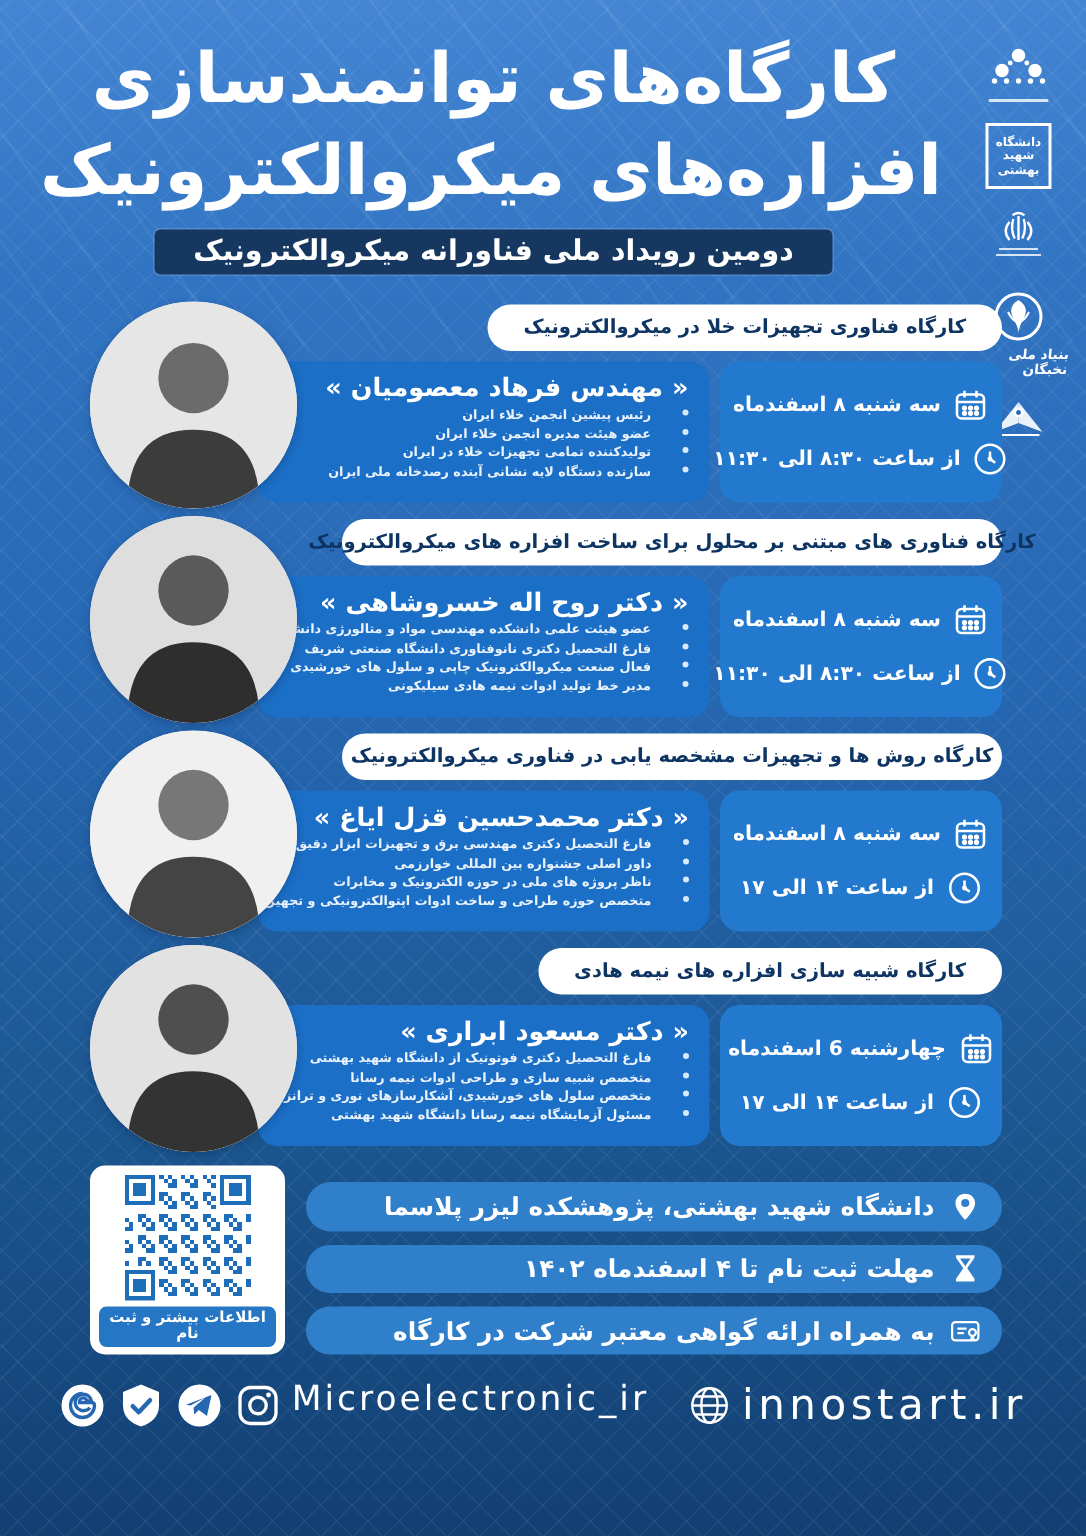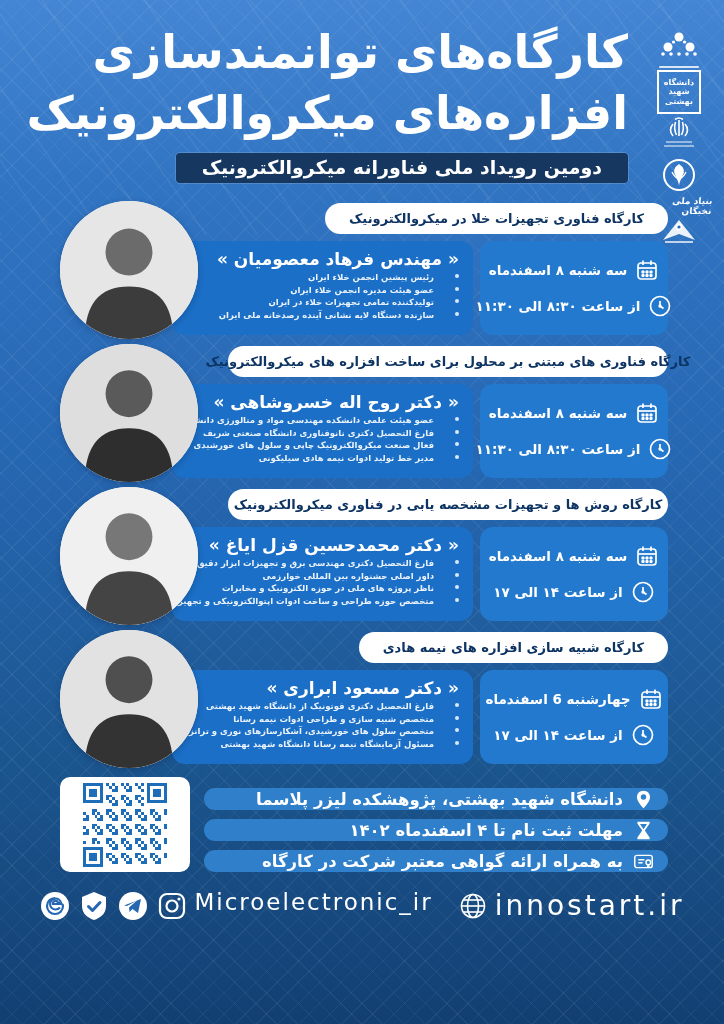--- a/index.html
+++ b/index.html
@@ -17,32 +17,32 @@
       repeating-linear-gradient(45deg, rgba(255,255,255,.055) 0 1px, transparent 1px 15px),
       repeating-linear-gradient(-45deg, rgba(255,255,255,.055) 0 1px, transparent 1px 15px);
   }
   .poster::after{
     content:""; position:absolute; left:0; top:0; right:0; height:235px; z-index:0; pointer-events:none;
     background:repeating-linear-gradient(55deg, rgba(255,255,255,.05) 0 2px, transparent 2px 42px);
   }
   .poster > *{ position:relative; z-index:1; }
 
   
-  .header{ padding:22px 96px 0 30px; text-align:right; color:#fff; }
+  .header{ padding:22px 96px 0 30px; text-align:center; color:#fff; }
   .title-line{ font-weight:bold; font-size:46px; line-height:1.32; letter-spacing:0; direction:rtl; white-space:nowrap; }
   .subtitle-bar{
     direction:rtl; display:inline-block; margin-top:10px; padding:3px 26px 5px;
     background:#16375f; border-radius:4px; font-weight:bold; font-size:19px; color:#fff;
     box-shadow:0 0 0 1px rgba(255,255,255,.15);
   }
 
   
   .logo-col{
     position:absolute; top:30px; right:12px; width:66px;
-    display:flex; flex-direction:column; align-items:center; gap:2px; color:#fff;
+    display:flex; flex-direction:column; align-items:center; gap:14px; color:#fff;
   }
   .logo-box{ display:flex; flex-direction:column; align-items:center; gap:2px; }
   .cap-line{ width:40px; height:2px; border-radius:1px; background:rgba(255,255,255,.8); }
   .sbu-frame{
     width:44px; height:44px; border:2px solid #fff; display:flex; align-items:center; justify-content:center;
     padding:2px; text-align:center;
   }
   .sbu-frame span{ font-size:8px; font-weight:bold; line-height:1.15; direction:rtl; color:#fff; }
   .elites-caption{ font-size:9px; font-weight:bold; direction:rtl; color:#fff; transform:skewX(-6deg); }
 
@@ -614,20 +614,21 @@
             <rect x="0.5" y="0.5" width="6" height="6"></rect>
             <rect x="22.5" y="0.5" width="6" height="6"></rect>
             <rect x="0.5" y="22.5" width="6" height="6"></rect>
           </g>
         <g fill="#1d6db8">
             <rect x="2" y="2" width="3" height="3"></rect>
             <rect x="24" y="2" width="3" height="3"></rect>
             <rect x="2" y="24" width="3" height="3"></rect>
           </g>
       </svg>
+      <div class="qr-caption">اطلاعات بیشتر و ثبت نام</div>
     </div>
     <div class="info-rows">
       <div class="info-row">
         <svg viewBox="0 0 24 24" fill="#fff">
             <path d="M12 2 C7.6 2 4.5 5.2 4.5 9.3 C4.5 14.5 12 22 12 22 C12 22 19.5 14.5 19.5 9.3 C19.5 5.2 16.4 2 12 2 Z M12 12.2 a3.1 3.1 0 1 1 0 -6.2 a3.1 3.1 0 0 1 0 6.2 Z"></path>
           </svg>
         <span class="txt">دانشگاه شهید بهشتی، پژوهشکده لیزر پلاسما</span>
       </div>
       <div class="info-row">
         <svg viewBox="0 0 24 24" fill="#fff">

